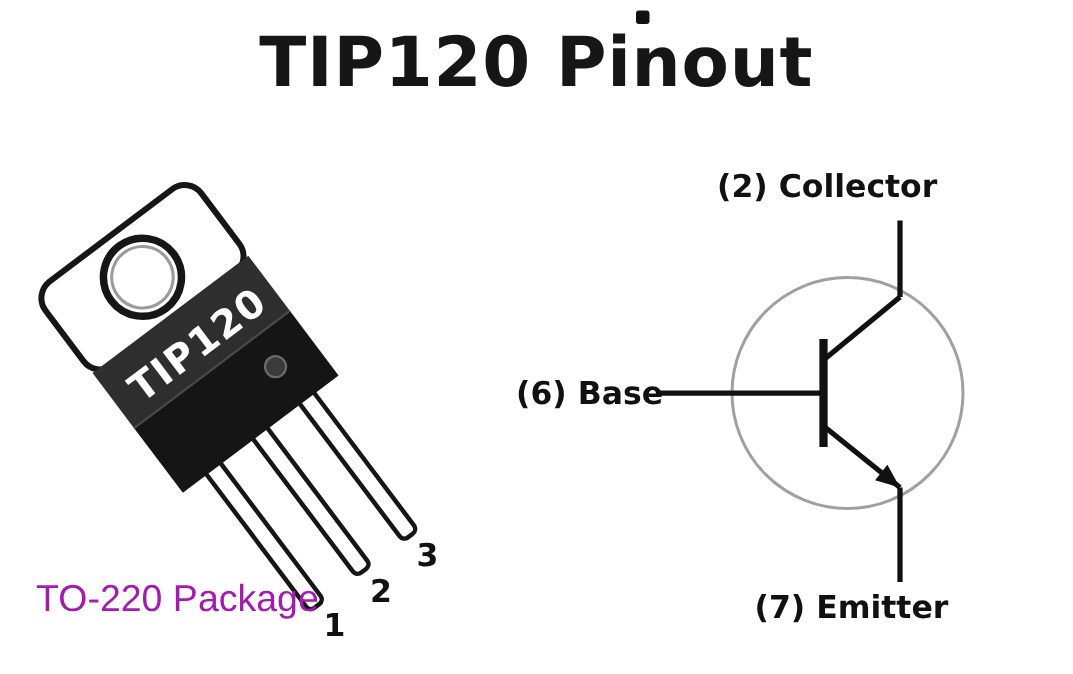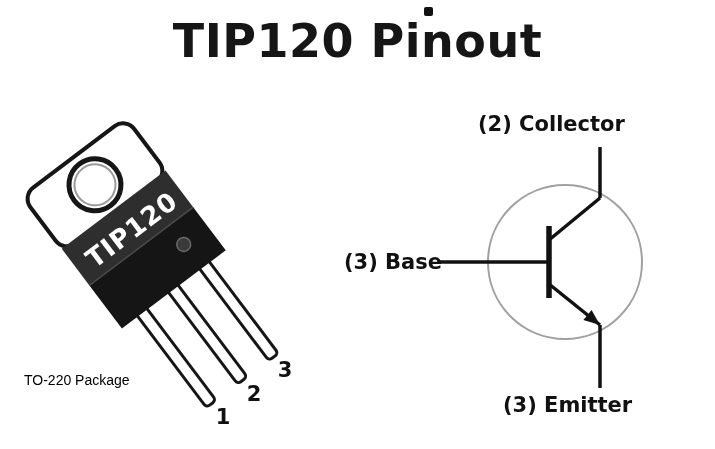--- a/index.html
+++ b/index.html
@@ -22,25 +22,25 @@
   }
   .stray-dot{
     position:absolute;
     left:424px;top:7px;
     width:9px;height:9px;
     background:#111;
     border-radius:2px;
   }
   .caption{
     position:absolute;
-    left:24px;top:372px;
-    font-size:14px;
+    left:24px;top:385px;
+    font-size:25px;
     font-weight:normal;
     font-family:"Liberation Sans", sans-serif;
-    color:#000000;
+    color:#a21caf;
   }
   .pinlabel{
     position:absolute;
     font-size:21px;
     font-weight:bold;
     color:#111;
     white-space:nowrap;
   }
   .label-collector{left:478px;top:112px;text-align:right;}
   .label-base{left:344px;top:250px;}
@@ -90,16 +90,16 @@
 
     <line x1="199" y1="150" x2="250" y2="108" stroke="#111" stroke-width="3.5"></line>
     <line x1="250" y1="108" x2="250" y2="57" stroke="#111" stroke-width="3.5"></line>
 
     <line x1="199" y1="194" x2="250" y2="235" stroke="#111" stroke-width="3.5"></line>
     <polygon points="250,235 233.4,230.1 241.6,219.9" fill="#111"></polygon>
     <line x1="250" y1="235" x2="250" y2="298" stroke="#111" stroke-width="3.5"></line>
   </svg>
 
   <div class="pinlabel label-collector">(2) Collector</div>
-  <div class="pinlabel label-base">(3) Base</div>
-  <div class="pinlabel label-emitter">(3) Emitter</div>
+  <div class="pinlabel label-base">(6) Base</div>
+  <div class="pinlabel label-emitter">(7) Emitter</div>
 
 </div>
 
 </body></html>

